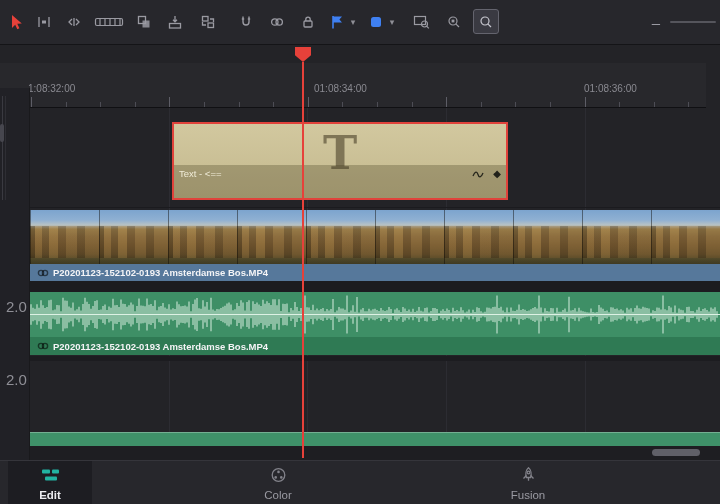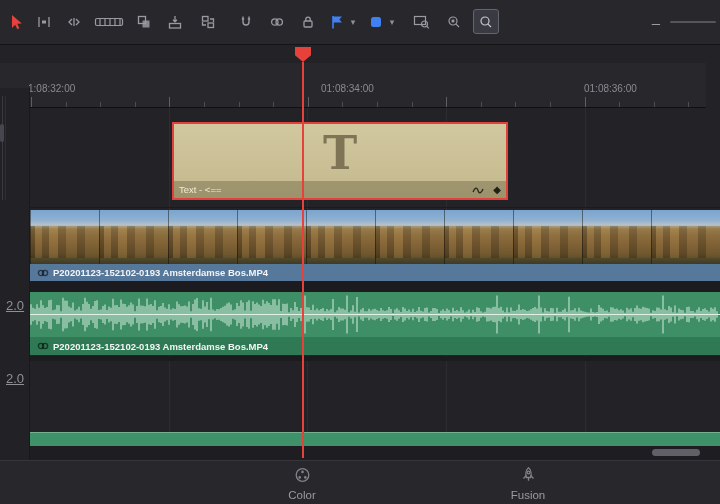--- a/index.html
+++ b/index.html
@@ -16,21 +16,21 @@
   .ti.boxed{top:9px;width:26px;height:25px;border:1px solid #64646e;background:#3a3a42;
     border-radius:3px;box-sizing:border-box;}
   .chev{font-size:9px;line-height:1;color:#8f8f96;}
   .minus-glyph{font-size:15px;color:#9a9aa2;}
   .slider-track{position:absolute;top:21px;width:46px;height:2px;background:#55555c;border-radius:1px;}
 
   
   .ruler{position:absolute;left:0;top:44px;width:706px;height:44px;background:#28282c;
     border-bottom:1px solid #101013;z-index:8;margin-top:19px;}
   .tc{position:absolute;top:20px;font-size:10px;color:#8a8a91;white-space:nowrap;}
-  .tc1{left:28px;} .tc2{left:321px;} .tc3{left:584px;}
+  .tc1{left:28px;} .tc2{left:314px;} .tc3{left:584px;}
   #ticks{position:absolute;left:0;bottom:0;width:100%;height:12px;}
   #ticks i{position:absolute;bottom:0;width:1px;height:5px;background:#4d4d55;}
   #ticks i.major{height:10px;background:#5d5d66;}
 
   
   .ph-handle{position:absolute;left:295px;top:47px;width:16px;height:15px;background:#e6413a;
     clip-path:polygon(0 0,100% 0,100% 55%,50% 100%,0 55%);z-index:60;}
   .ph-line{position:absolute;left:302px;top:62px;width:2px;height:396px;background:#e6413a;z-index:50;}
 
   
@@ -38,21 +38,21 @@
   .g1{left:169px;} .g2{left:307px;} .g3{left:446px;} .g4{left:585px;}
   .line-v2v1{position:absolute;left:30px;right:0;top:207px;height:1px;background:#1b1b1f;z-index:3;}
   .gap1{position:absolute;left:30px;right:0;top:281px;height:11px;background:#1c1c20;z-index:3;}
   .gap2{position:absolute;left:30px;right:0;top:356px;height:5px;background:#1c1c20;z-index:3;}
 
   
   .title-clip{position:absolute;left:172px;top:122px;width:336px;height:78px;z-index:10;
     background:linear-gradient(180deg,#d2c89f,#c3b88d);border:2px solid #e0423b;box-sizing:border-box;}
   .t-glyph{position:absolute;left:0;right:0;top:2px;text-align:center;
     font-family:"DejaVu Serif",serif;font-weight:600;font-size:46px;color:#7f7556;}
-  .t-strip{position:absolute;left:0;right:0;bottom:0;height:17px;background:rgba(58,50,22,0.28);}
+  .t-strip{position:absolute;left:0;right:0;bottom:0;height:33px;background:rgba(58,50,22,0.28);}
   .t-name{position:absolute;left:5px;top:0;line-height:17px;font-size:9.5px;color:#f0ecd8;}
   .t-badges{position:absolute;right:5px;top:0;height:17px;display:flex;align-items:center;gap:9px;}
   .t-diamond{font-size:10px;color:#21211a;line-height:1;}
 
   
   .film{position:absolute;left:30px;top:210px;width:690px;height:54px;z-index:5;
     background-color:#7ba3cd;
     background-image:
       repeating-linear-gradient(90deg, rgba(10,8,4,0.45) 0 1px, rgba(255,255,255,0) 1px 69px),
       repeating-linear-gradient(90deg, rgba(42,26,8,0.38) 0 5px, rgba(150,108,52,0.30) 5px 12px,
@@ -75,35 +75,35 @@
   .a2-bar{position:absolute;left:30px;top:432px;width:690px;height:14px;background:#3f9169;
     border-top:1px solid rgba(255,255,255,0.28);box-sizing:border-box;z-index:5;}
 
   
   .scroll-row{position:absolute;left:0;right:0;top:446px;height:14px;background:#1e1e22;z-index:6;}
   .scroll-thumb{position:absolute;left:652px;top:3px;width:48px;height:7px;background:#606068;border-radius:4px;}
 
   
   .sliver{position:absolute;left:0;top:88px;width:30px;height:372px;background:#212126;
     border-right:1px solid #19191c;z-index:15;box-sizing:border-box;}
-  .ch-fmt{position:absolute;left:6px;font-size:13px;color:#8f8f96;text-decoration:underline;}
+  .ch-fmt{position:absolute;left:6px;font-size:15px;color:#8f8f96;}
   .chf1{top:210px;} .chf2{top:283px;}
   .s-line1{position:absolute;left:2px;top:8px;width:1px;height:104px;background:#3a3a41;}
   .s-line2{position:absolute;left:5px;top:8px;width:1px;height:104px;background:#2e2e34;}
   .s-nub{position:absolute;left:0;top:36px;width:4px;height:18px;background:#46464e;border-radius:2px;}
 
   
   .pagebar{position:absolute;left:0;top:460px;width:720px;height:44px;background:#27272c;
     border-top:1px solid #35353b;z-index:100;box-sizing:border-box;}
   .page{position:absolute;top:0;width:84px;height:43px;display:flex;flex-direction:column;
     align-items:center;justify-content:flex-start;padding-top:5px;box-sizing:border-box;color:#82828a;}
   .page .plabel{margin-top:1px;font-size:11.5px;color:#9a9aa2;}
   .page.active{background:#1d1d22;color:#22b2a1;}
   .page.active .plabel{color:#ececf0;font-weight:700;}
-  .p1{left:8px;} .p2{left:126px;} .p3{left:260px;} .p4{left:366px;} .p5{left:486px;}
+  .p1{left:8px;} .p2{left:126px;} .p3{left:236px;} .p4{left:366px;} .p5{left:486px;}
 </style>
 </head>
 <body>
 
 <div class="screen">
 
   <div class="toolbar">
     <span class="ti" style="left:4px;">
       <svg width="18" height="18" viewBox="0 0 18 18">
           <path d="M5 2 L5 15 L8.2 11.8 L10.3 16.2 L12.4 15.2 L10.3 10.8 L14.8 10.4 Z" fill="#e6413a"></path>
@@ -296,20 +296,30 @@
     <span class="s-line2"></span>
     <span class="s-nub"></span>
     <span class="ch-fmt chf1">2.0</span>
     <span class="ch-fmt chf2">2.0</span>
   </div>
 
   <div class="ph-handle"></div>
   <div class="ph-line"></div>
 
   <nav class="pagebar">
+    <div class="page p1 active">
+      <span>
+        <svg width="19" height="18" viewBox="0 0 19 18" fill="currentColor">
+          <rect x="1" y="3.5" width="8" height="4" rx="1"></rect>
+            <rect x="11" y="3.5" width="7" height="4" rx="1"></rect>
+          <rect x="4" y="10.5" width="12" height="4" rx="1"></rect>
+          </svg>
+      </span>
+      <span class="plabel">Edit</span>
+    </div>
     <div class="page p3">
       <span>
         <svg width="19" height="18" viewBox="0 0 19 18" stroke="currentColor" fill="none" stroke-width="1.3">
           <circle cx="9.5" cy="9" r="6.3"></circle>
           <circle cx="9.5" cy="5.9" r="1.3" fill="currentColor" stroke="none"></circle>
           <circle cx="6.7" cy="11.4" r="1.3" fill="currentColor" stroke="none"></circle>
           <circle cx="12.3" cy="11.4" r="1.3" fill="currentColor" stroke="none"></circle>
           </svg>
       </span>
       <span class="plabel">Color</span>

